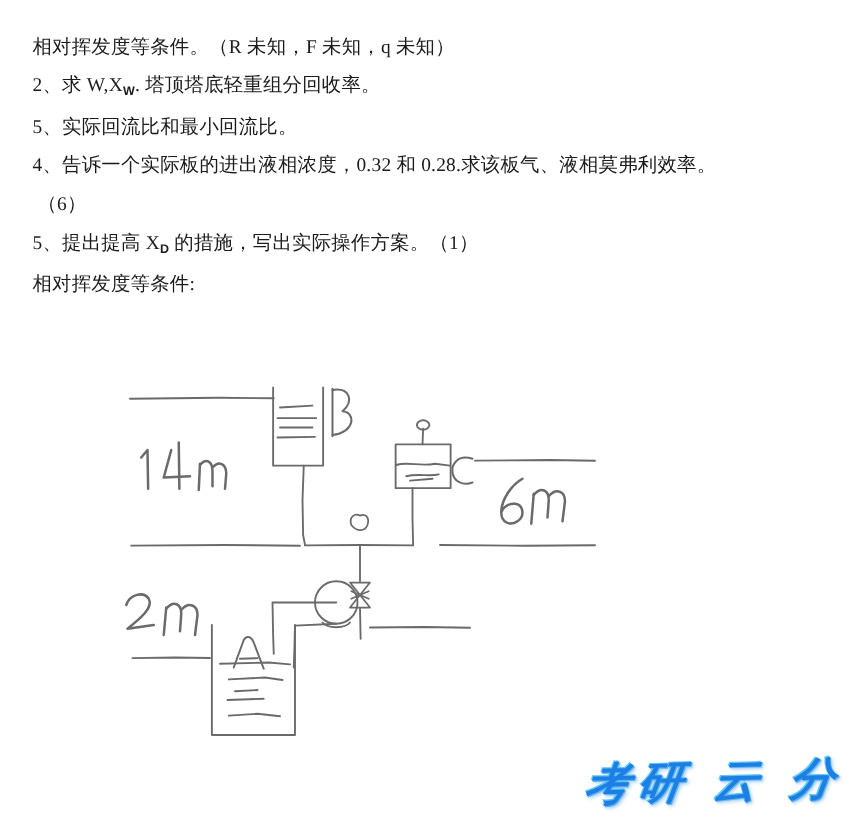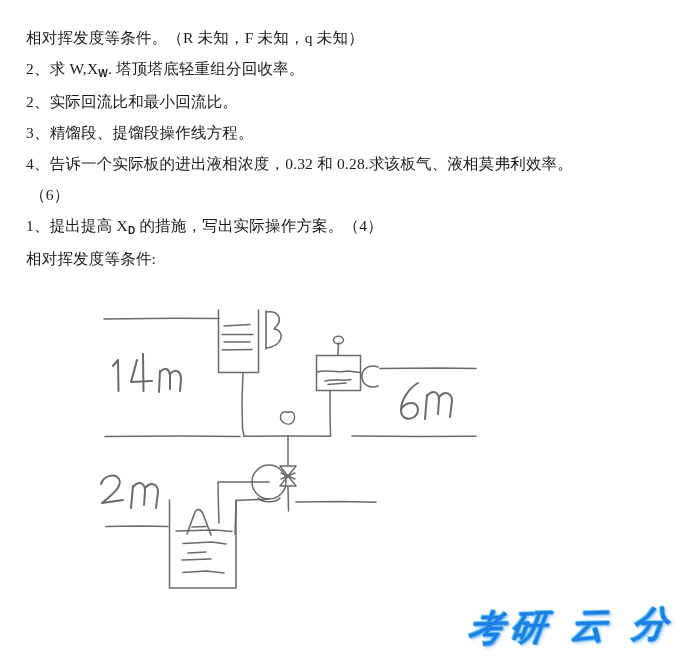--- a/index.html
+++ b/index.html
@@ -80,37 +80,34 @@
 
     <div class="q-line">
       <span>相对挥发度等条件。（R 未知，F 未知，q 未知）</span>
     </div>
 
     <div class="q-line">
       <span>2、求 W,X</span><sub>W</sub><span>. 塔顶塔底轻重组分回收率。</span>
     </div>
 
     <div class="q-line">
-      <span>2、实际回流比和最小回流比。</span>
-    </div>
-
-    <div class="q-line">
-      <span>3、精馏段、提馏段操作线方程。</span>
-    </div>
+      <span>5、实际回流比和最小回流比。</span>
+    </div>
+
 
     <div class="q-line">
       <span>4、告诉一个实际板的进出液相浓度，0.32 和  0.28.求该板气、液相莫弗利效率。</span>
     </div>
 
     <div class="q-line indent-line">
       <span>（6）</span>
     </div>
 
     <div class="q-line">
-      <span>1、提出提高 X</span><sub>D</sub><span> 的措施，写出实际操作方案。（4）</span>
+      <span>5、提出提高 X</span><sub>D</sub><span> 的措施，写出实际操作方案。（1）</span>
     </div>
 
     <div class="q-line">
       <span>相对挥发度等条件:</span>
     </div>
 
   </div>
 
   <svg id="diagram" viewBox="0 0 689 657">
     <g fill="none" stroke="#6a6a6a" stroke-width="1.5" stroke-linecap="round" stroke-linejoin="round">

